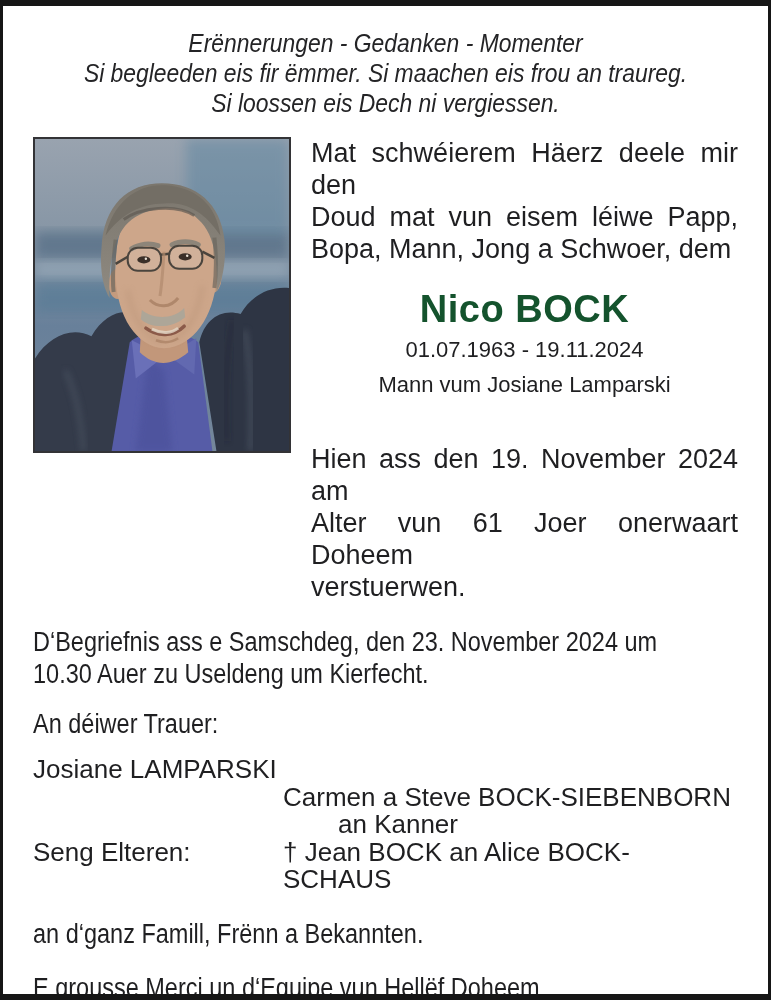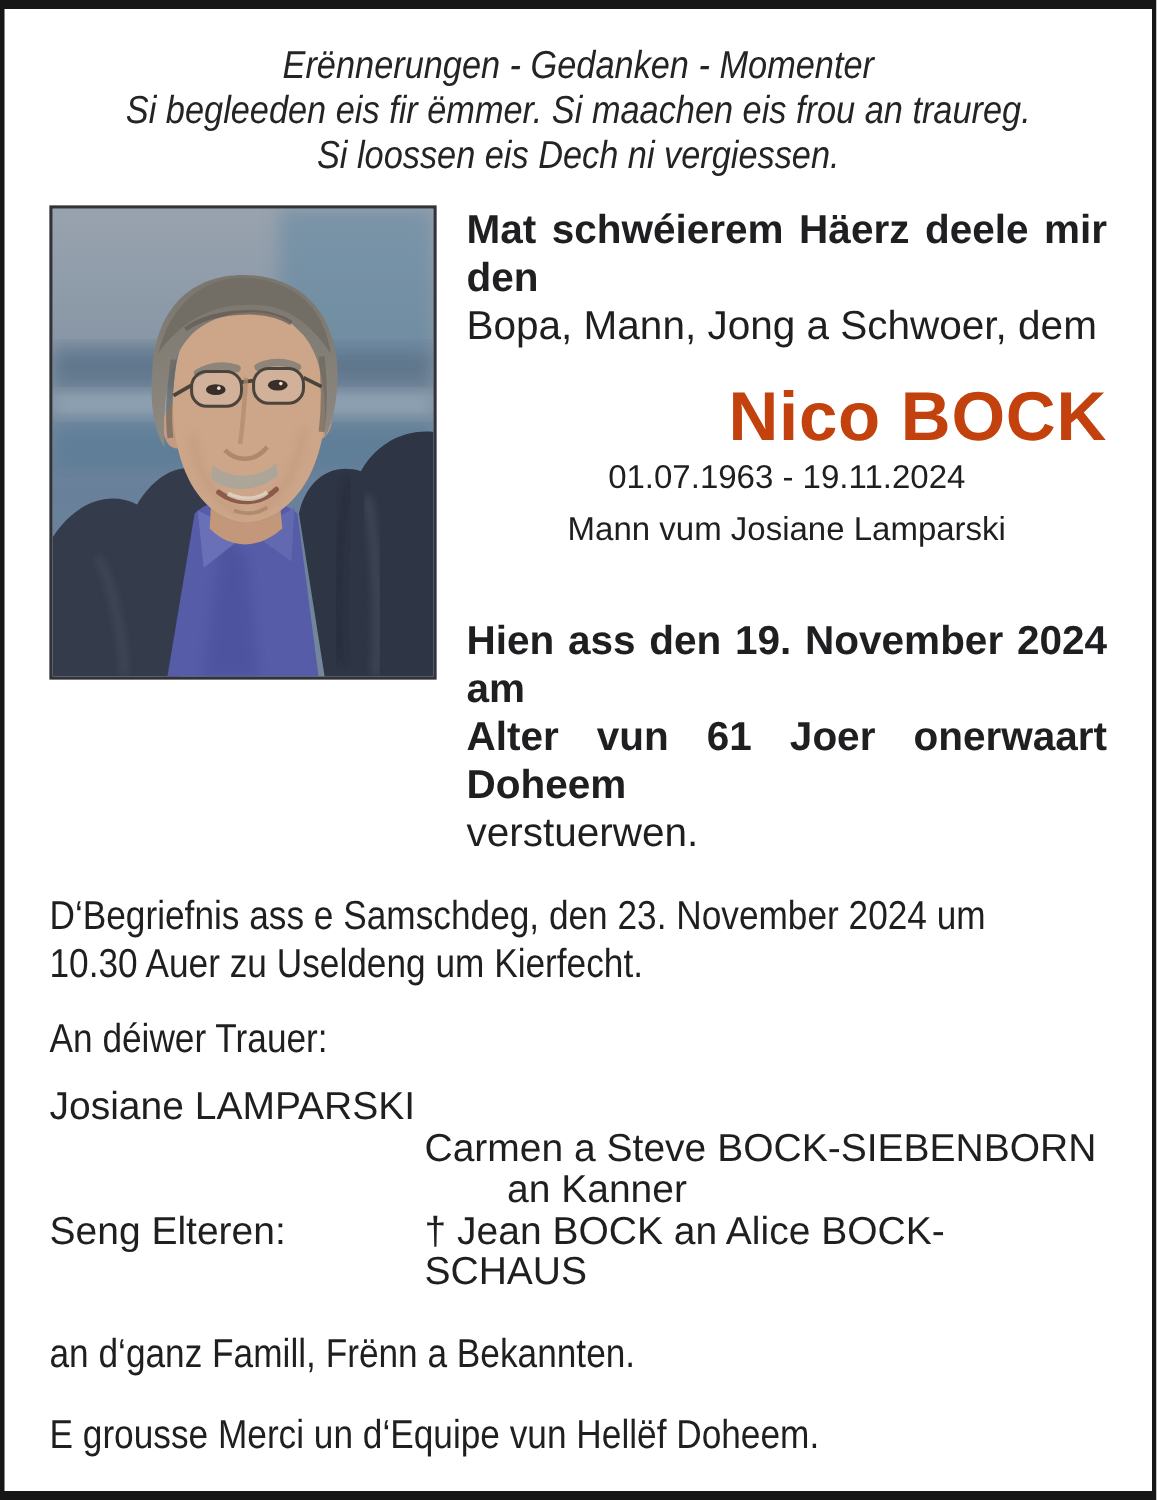--- a/index.html
+++ b/index.html
@@ -35,31 +35,31 @@
     margin:0; flex-shrink:0;
     width:254px; height:312px;
     border:2px solid #333336;
     background:#7e8da0;
   }
   .photo svg { display:block; width:100%; height:100%; }
 
   .right-col { flex:1; margin-left:20px; min-width:0; }
 
   .jpar { margin:0; font-size:27px; line-height:32px; }
-  .jline { display:block; text-align:justify; text-align-last:justify;font-weight:bold; }
+  .jline { display:block; text-align:justify; text-align-last:justify; }
   .jlast { display:block; text-align:left; }
 
   .name {
     margin:24px 0 8px 0;
-    text-align:right;
-    font-size:46px;
+    text-align:center;
+    font-size:38px;
     line-height:40px;
     font-weight:700;
     letter-spacing:0.5px;
-    color:#c2410c;
+    color:#14532d;
   }
   .dates  { text-align:center; font-size:22px; line-height:26px; margin-bottom:9px; }
   .spouse { text-align:center; font-size:22px; line-height:26px; }
   .death  { margin-top:45px; }
 
   .funeral  { margin-top:23px; font-size:27px; line-height:32px; }
   .mourning { margin-top:19px; font-size:27px; line-height:30px; }
 
   .family { margin-top:17px; font-size:26px; line-height:27.5px; }
   .frow   { display:grid; grid-template-columns:250px 1fr; }
@@ -157,20 +157,21 @@
 
         <path d="M110,188 C122,197 138,196 148,186" stroke="#8b5a49" stroke-width="3.5" fill="none" stroke-linecap="round"></path>
         <path d="M116,189 C126,194 136,193 142,188" stroke="#e4d8c8" stroke-width="3" fill="none" opacity="0.8"></path>
         <path d="M120,200 C128,203 136,202 142,198" stroke="#a87f63" stroke-width="2.5" fill="none" opacity="0.7"></path>
       </svg>
     </figure>
 
     <section class="right-col">
       <p class="jpar">
         <span class="jline">Mat schwéierem Häerz deele mir den</span>
+        <span class="jline">Doud mat vun eisem léiwe Papp,</span>
         <span class="jlast">Bopa, Mann, Jong a Schwoer, dem</span>
       </p>
       <h1 class="name">Nico BOCK</h1>
       <div class="dates">01.07.1963 - 19.11.2024</div>
       <div class="spouse">Mann vum Josiane Lamparski</div>
       <p class="jpar death">
         <span class="jline">Hien ass den 19. November 2024 am</span>
         <span class="jline">Alter vun 61 Joer onerwaart Doheem</span>
         <span class="jlast">verstuerwen.</span>
       </p>

